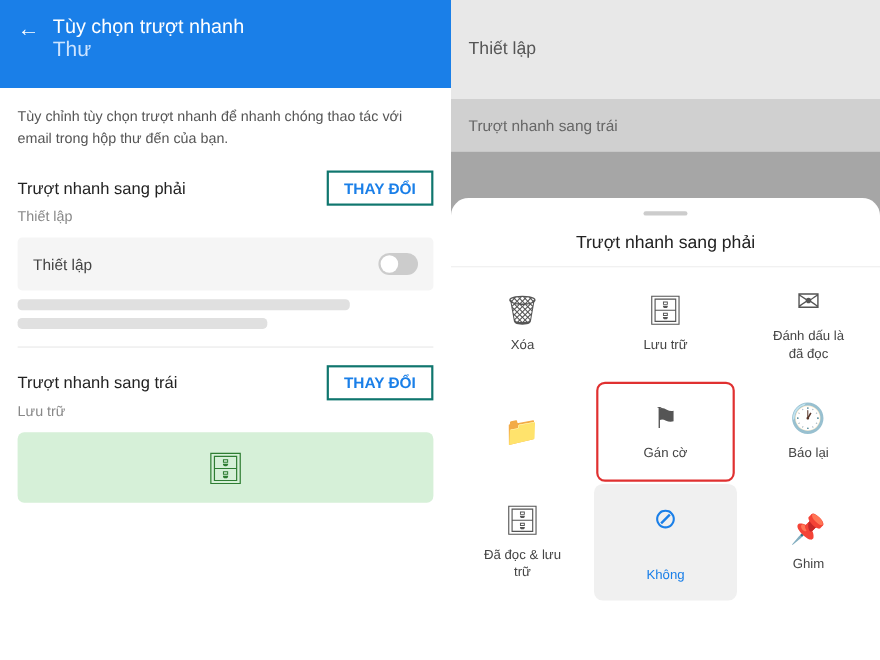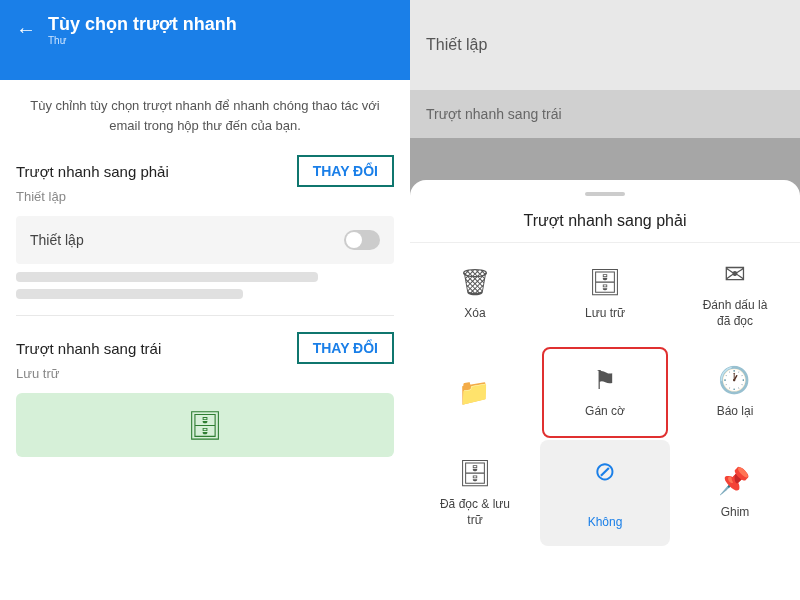--- a/index.html
+++ b/index.html
@@ -33,41 +33,40 @@
 
     .back-arrow {
       font-size: 20px;
       color: #fff;
       margin-top: 2px;
       cursor: pointer;
     }
 
     .header-text h1 {
       font-size: 18px;
-      font-weight: 700;
+      font-weight: 400;
       color: #fff;
     }
 
     .header-text p {
-      font-size: 10px;
+      font-size: 19px;
       color: #cde4ff;
     }
 
     .left-content {
       padding: 16px;
       flex: 1;
       overflow-y: auto;
     }
 
     .description {
       font-size: 13px;
       color: #555;
       line-height: 1.5;
       margin-bottom: 20px;
-      text-align: center;
     }
 
     .section-row {
       display: flex;
       justify-content: space-between;
       align-items: center;
       margin-bottom: 2px;
     }
 
     .section-title {

